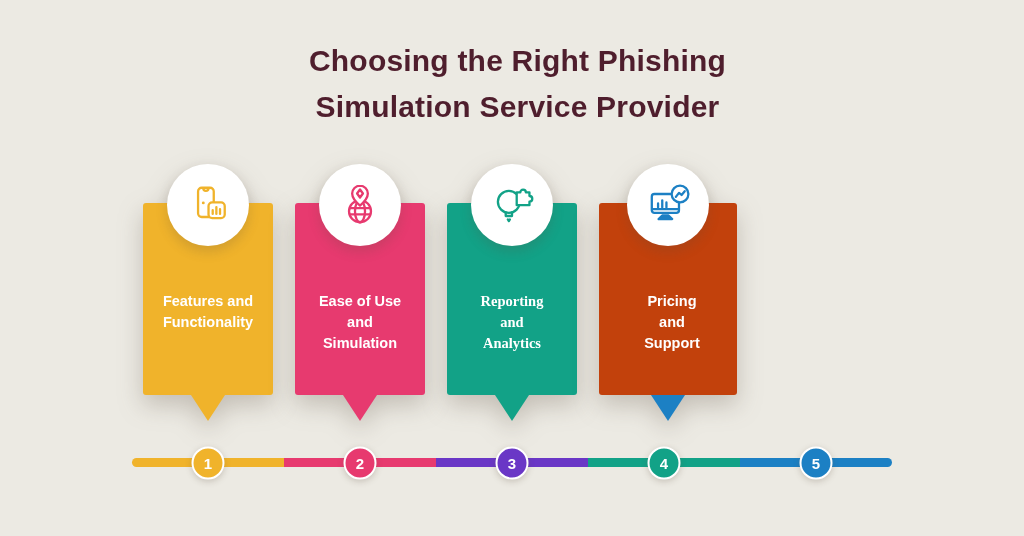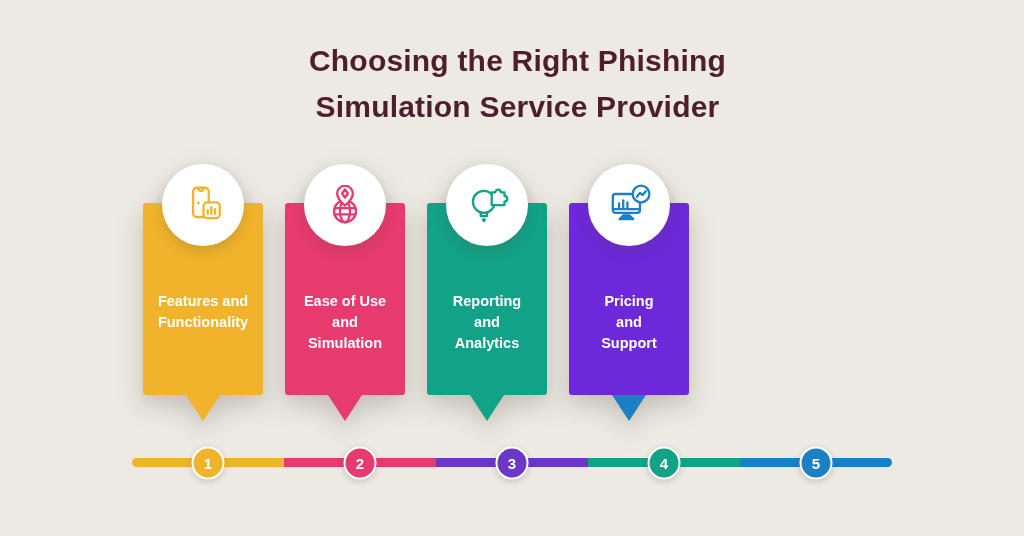--- a/index.html
+++ b/index.html
@@ -9,34 +9,34 @@
   }
   .title{
     position:absolute;top:38px;left:11px;right:0;margin:0;
     text-align:center;font-size:30px;line-height:46px;font-weight:700;
     color:#4F1E2D;white-space:pre-line;letter-spacing:.2px;
   }
   .cards{
     position:absolute;top:203px;left:143px;display:flex;gap:22px;
   }
   .card{
-    position:relative;width:120px;height:192px;border-radius:3px;
+    position:relative;width:130px;height:192px;border-radius:3px;
     display:flex;align-items:flex-start;justify-content:center;
     filter:drop-shadow(0 10px 12px rgba(90,75,60,.28));
   }
   .card::after{
     content:"";position:absolute;bottom:-26px;left:50%;transform:translateX(-50%);
     width:0;height:0;border-left:17px solid transparent;border-right:17px solid transparent;
     border-top:26px solid var(--c);
   }
   .card.c0{background:#F0B32B;--c:#F0B32B;color:#F0B32B;}
   .card.c1{background:#E73A6F;--c:#E73A6F;color:#E73A6F;}
   .card.c2{background:#6A37C6;--c:#6A37C6;color:#6A37C6;}
-  .card.c3{background:#12A287;--c:#12A287;color:#12A287;}
-  .card.c4{background:#6d28d9;--c:#1C80C4;color:#1C80C4;}
+  .card.c3{background:#12A287;--c:#12A287;color:#12A287;font-family:Liberation Serif, serif;}
+  .card.c4{background:#c2410c;--c:#1C80C4;color:#1C80C4;padding-left:8px;}
   .badge{
     position:absolute;top:-39px;left:50%;transform:translateX(-50%);
     width:82px;height:82px;background:#fff;border-radius:50%;
     display:flex;align-items:center;justify-content:center;
     box-shadow:0 6px 12px rgba(90,75,60,.20);
   }
   .badge svg{width:46px;height:46px;display:block;}
   .label{
     margin-top:88px;padding:0 6px;color:#fff;font-weight:700;
     font-size:14.5px;line-height:21px;text-align:center;white-space:pre-line;

